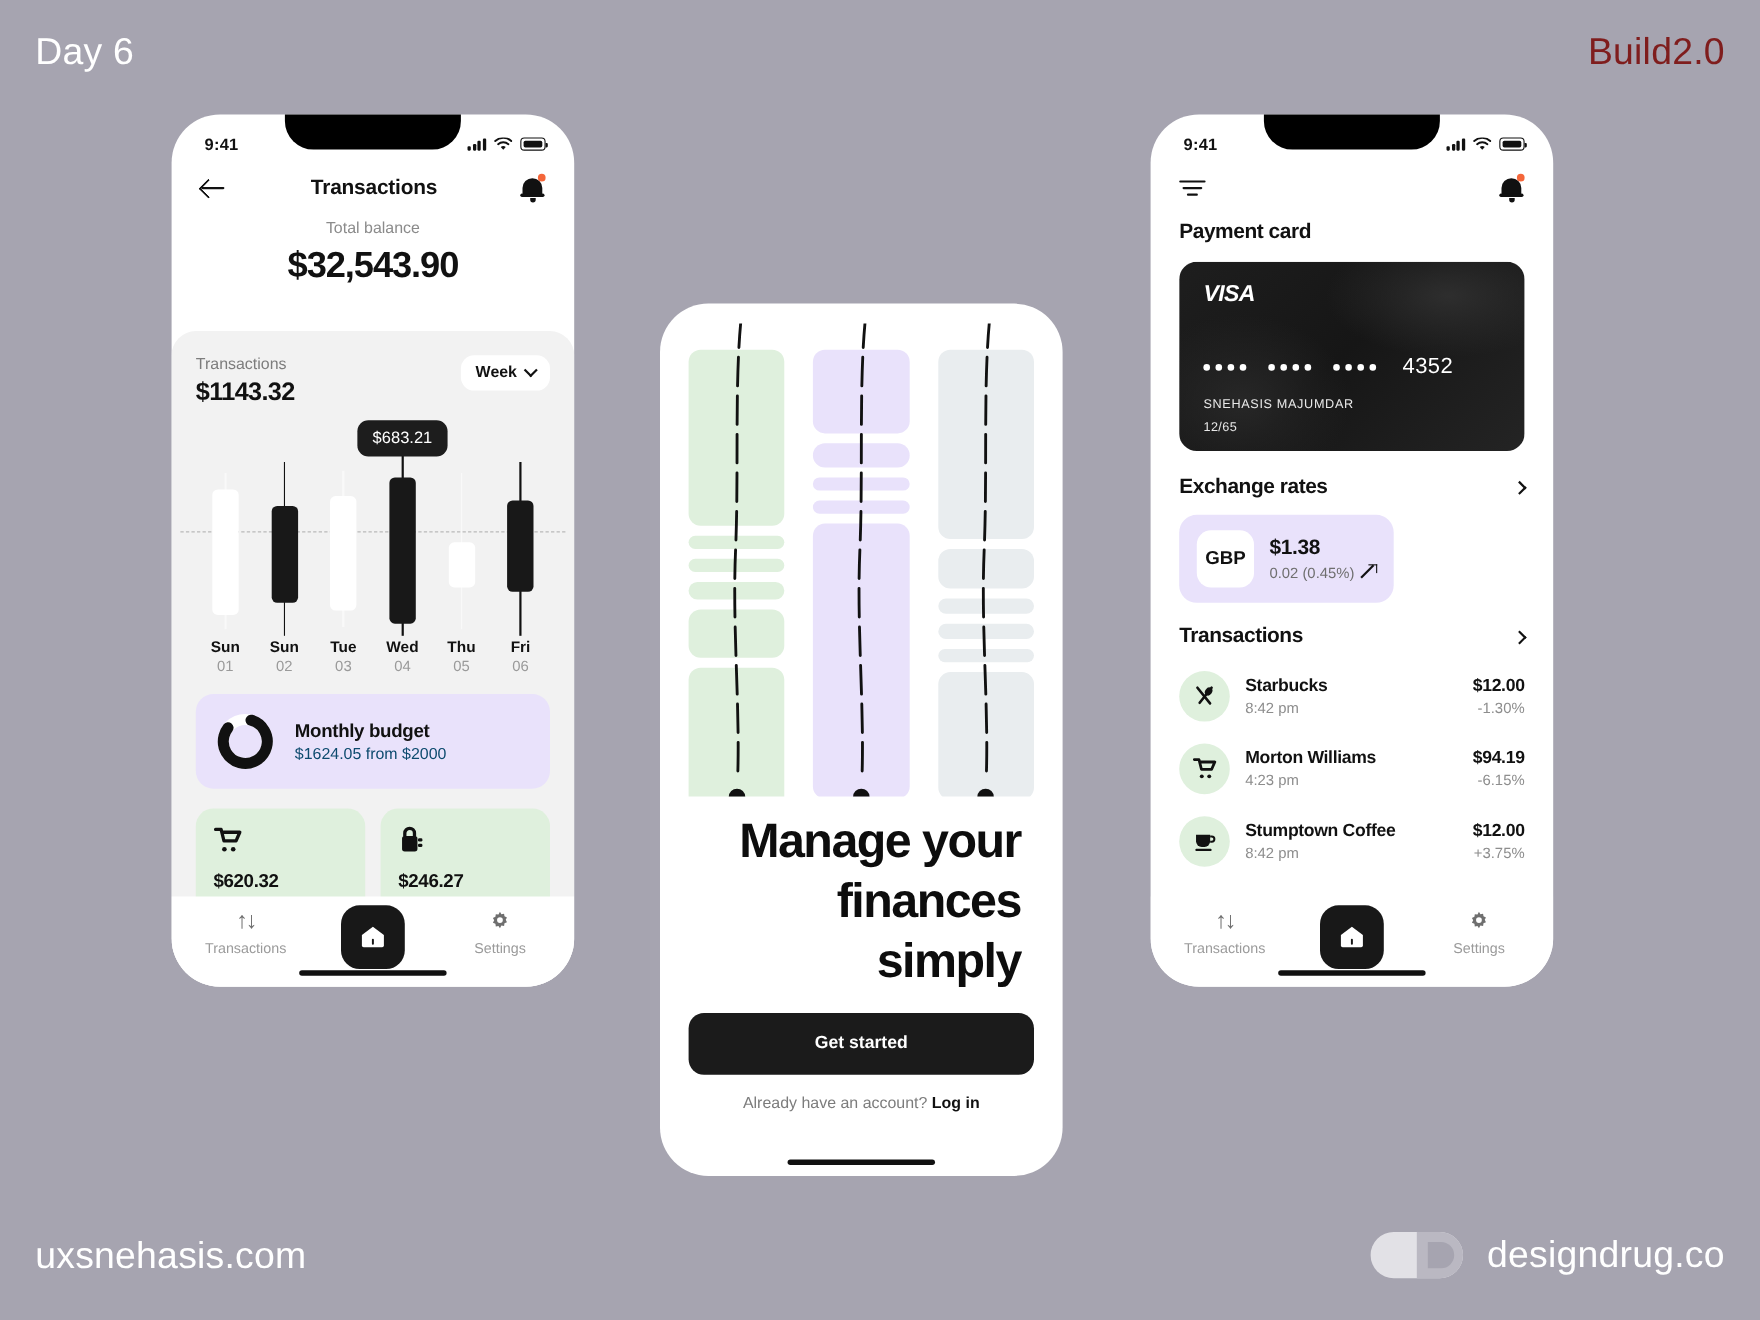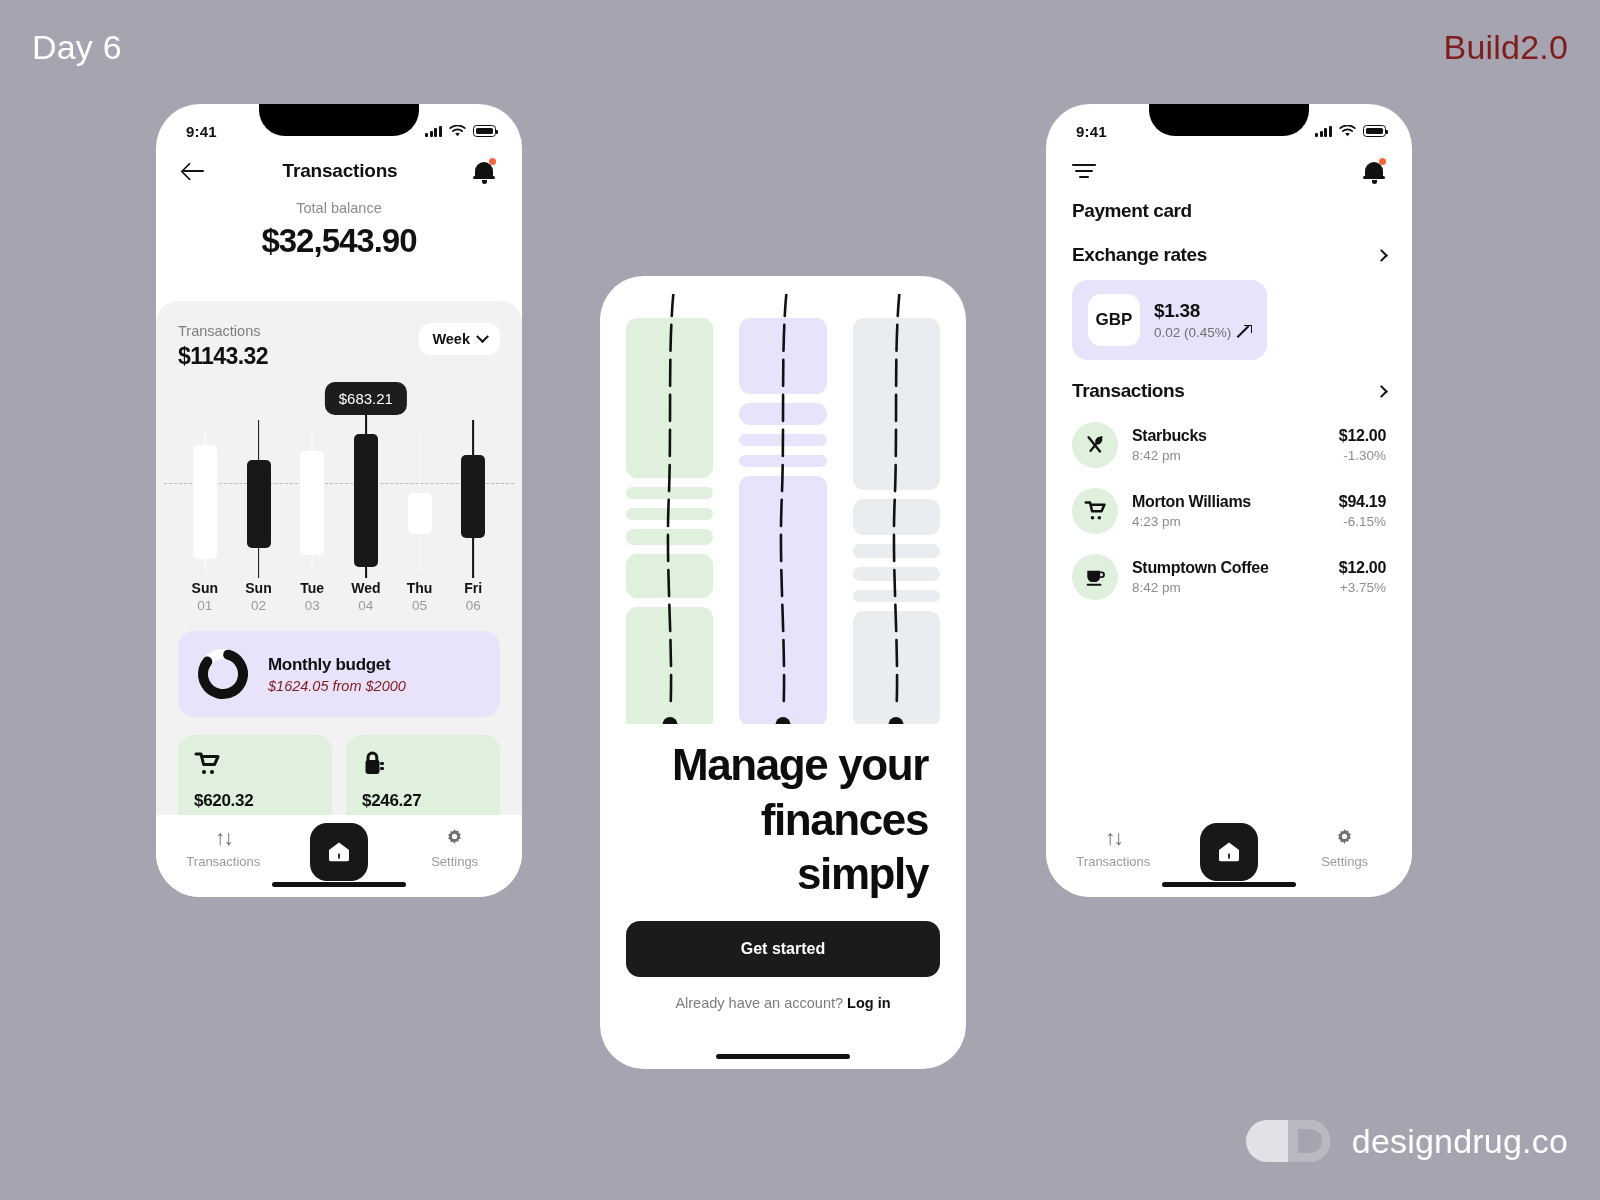--- a/index.html
+++ b/index.html
@@ -106,21 +106,21 @@
   .xtick .d { font-size:14px; font-weight:bold; color:#111; }
   .xtick .n { font-size:13.5px; color:#9a9a9a; margin-top:2px; }
 
   .budget-card {
     margin-top:18px; background:#e9e2fb; border-radius:16px; padding:16px 18px;
     display:flex; align-items:center; gap:18px;
   }
   .donut { width:54px; height:54px; position:relative; flex:0 0 auto; }
   .donut svg { display:block; }
   .budget-title { font-size:17px; font-weight:bold; color:#111; letter-spacing:-.3px; }
-  .budget-sub { font-size:14.5px; color:#7f1d1d; margin-top:3px;font-style:italic; }
+  .budget-sub { font-size:14.5px; color:#0c4a6e; margin-top:3px; }
 
   .cat-row { display:flex; gap:14px; margin-top:18px; }
   .cat-card { flex:1; background:#dff0dd; border-radius:16px; padding:16px 16px 22px 16px; }
   .cat-icon { height:28px; margin-bottom:12px; }
   .cat-amt { font-size:17px; font-weight:bold; color:#111; letter-spacing:-.3px; }
   .cat-label { font-size:14.5px; color:#8b9a8a; margin-top:4px; }
 
   .tabbar {
     position:absolute; left:0; right:0; bottom:0; height:82px; background:#fff;
     display:flex; align-items:flex-start; justify-content:space-around; padding-top:12px;
@@ -203,20 +203,21 @@
   .tx-amt { font-size:16px; font-weight:bold; color:#111; letter-spacing:-.3px; }
   .tx-pct { font-size:13.5px; color:#8d8d8d; margin-top:3px; }
 </style>
 </head>
 <body>
 
 <div class="stage">
 
   <div class="hdr-left">Day 6</div>
   <div class="hdr-right">Build2.0</div>
+  <div class="ftr-left">uxsnehasis.com</div>
   <div class="ftr-right">
     <div class="logo-pill"></div>
     <div class="brand-txt">designdrug.co</div>
   </div>
 
   <div class="phone phone-1">
     <div class="notch"></div>
     <div class="statusbar">
       <div class="sb-time">9:41</div>
       <div class="sb-right">
@@ -465,20 +466,46 @@
       <div class="bell">
         <div class="b-body"></div>
           <div class="b-clap"></div>
           <div class="b-dot"></div>
       </div>
     </div>
 
     <div class="p3-body">
       <div class="sec-title">Payment card</div>
 
+      <div class="visa-card">
+        <div class="visa-logo">VISA</div>
+        <div class="card-num">
+          <span class="dgrp">
+              <s></s>
+              <s></s>
+              <s></s>
+              <s></s>
+            </span>
+          <span class="dgrp">
+              <s></s>
+              <s></s>
+              <s></s>
+              <s></s>
+            </span>
+          <span class="dgrp">
+              <s></s>
+              <s></s>
+              <s></s>
+              <s></s>
+            </span>
+          <span class="card-last">4352</span>
+        </div>
+        <div class="card-name">SNEHASIS MAJUMDAR</div>
+        <div class="card-exp">12/65</div>
+      </div>
 
       <div class="sec-head" style="margin-top:22px;">
         <div class="sec-title">Exchange rates</div>
         <div class="arrow-r"></div>
       </div>
 
       <div class="fx-card">
         <div class="fx-badge">GBP</div>
         <div>
           <div class="fx-val">$1.38</div>

